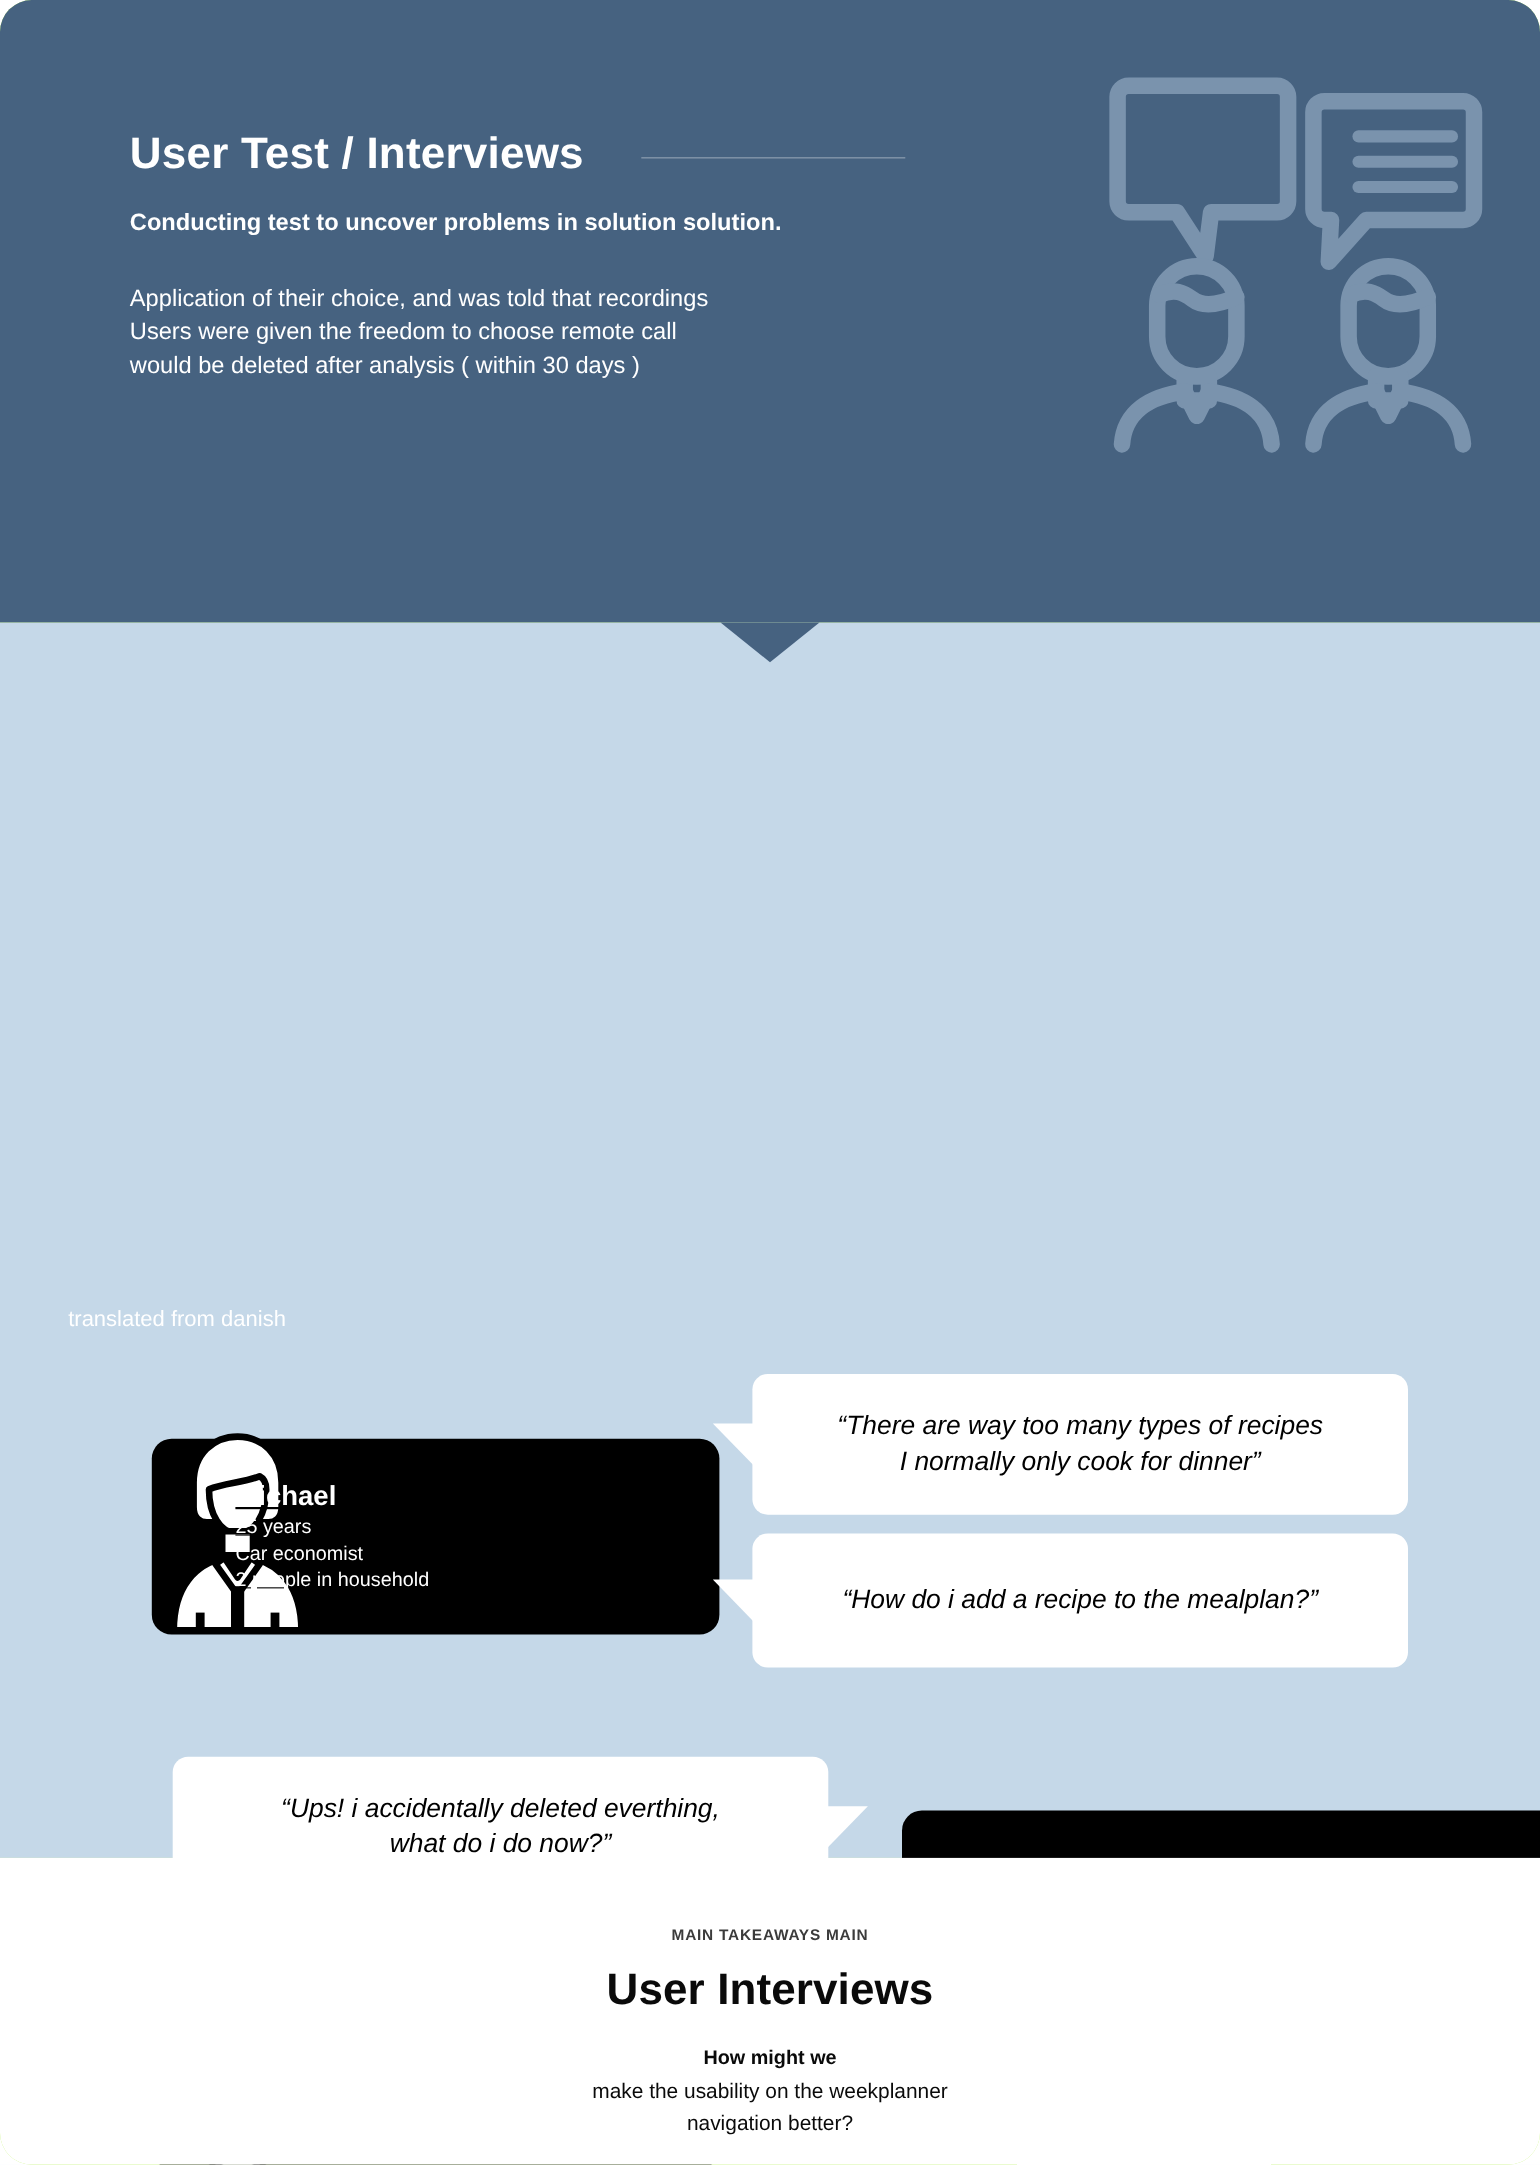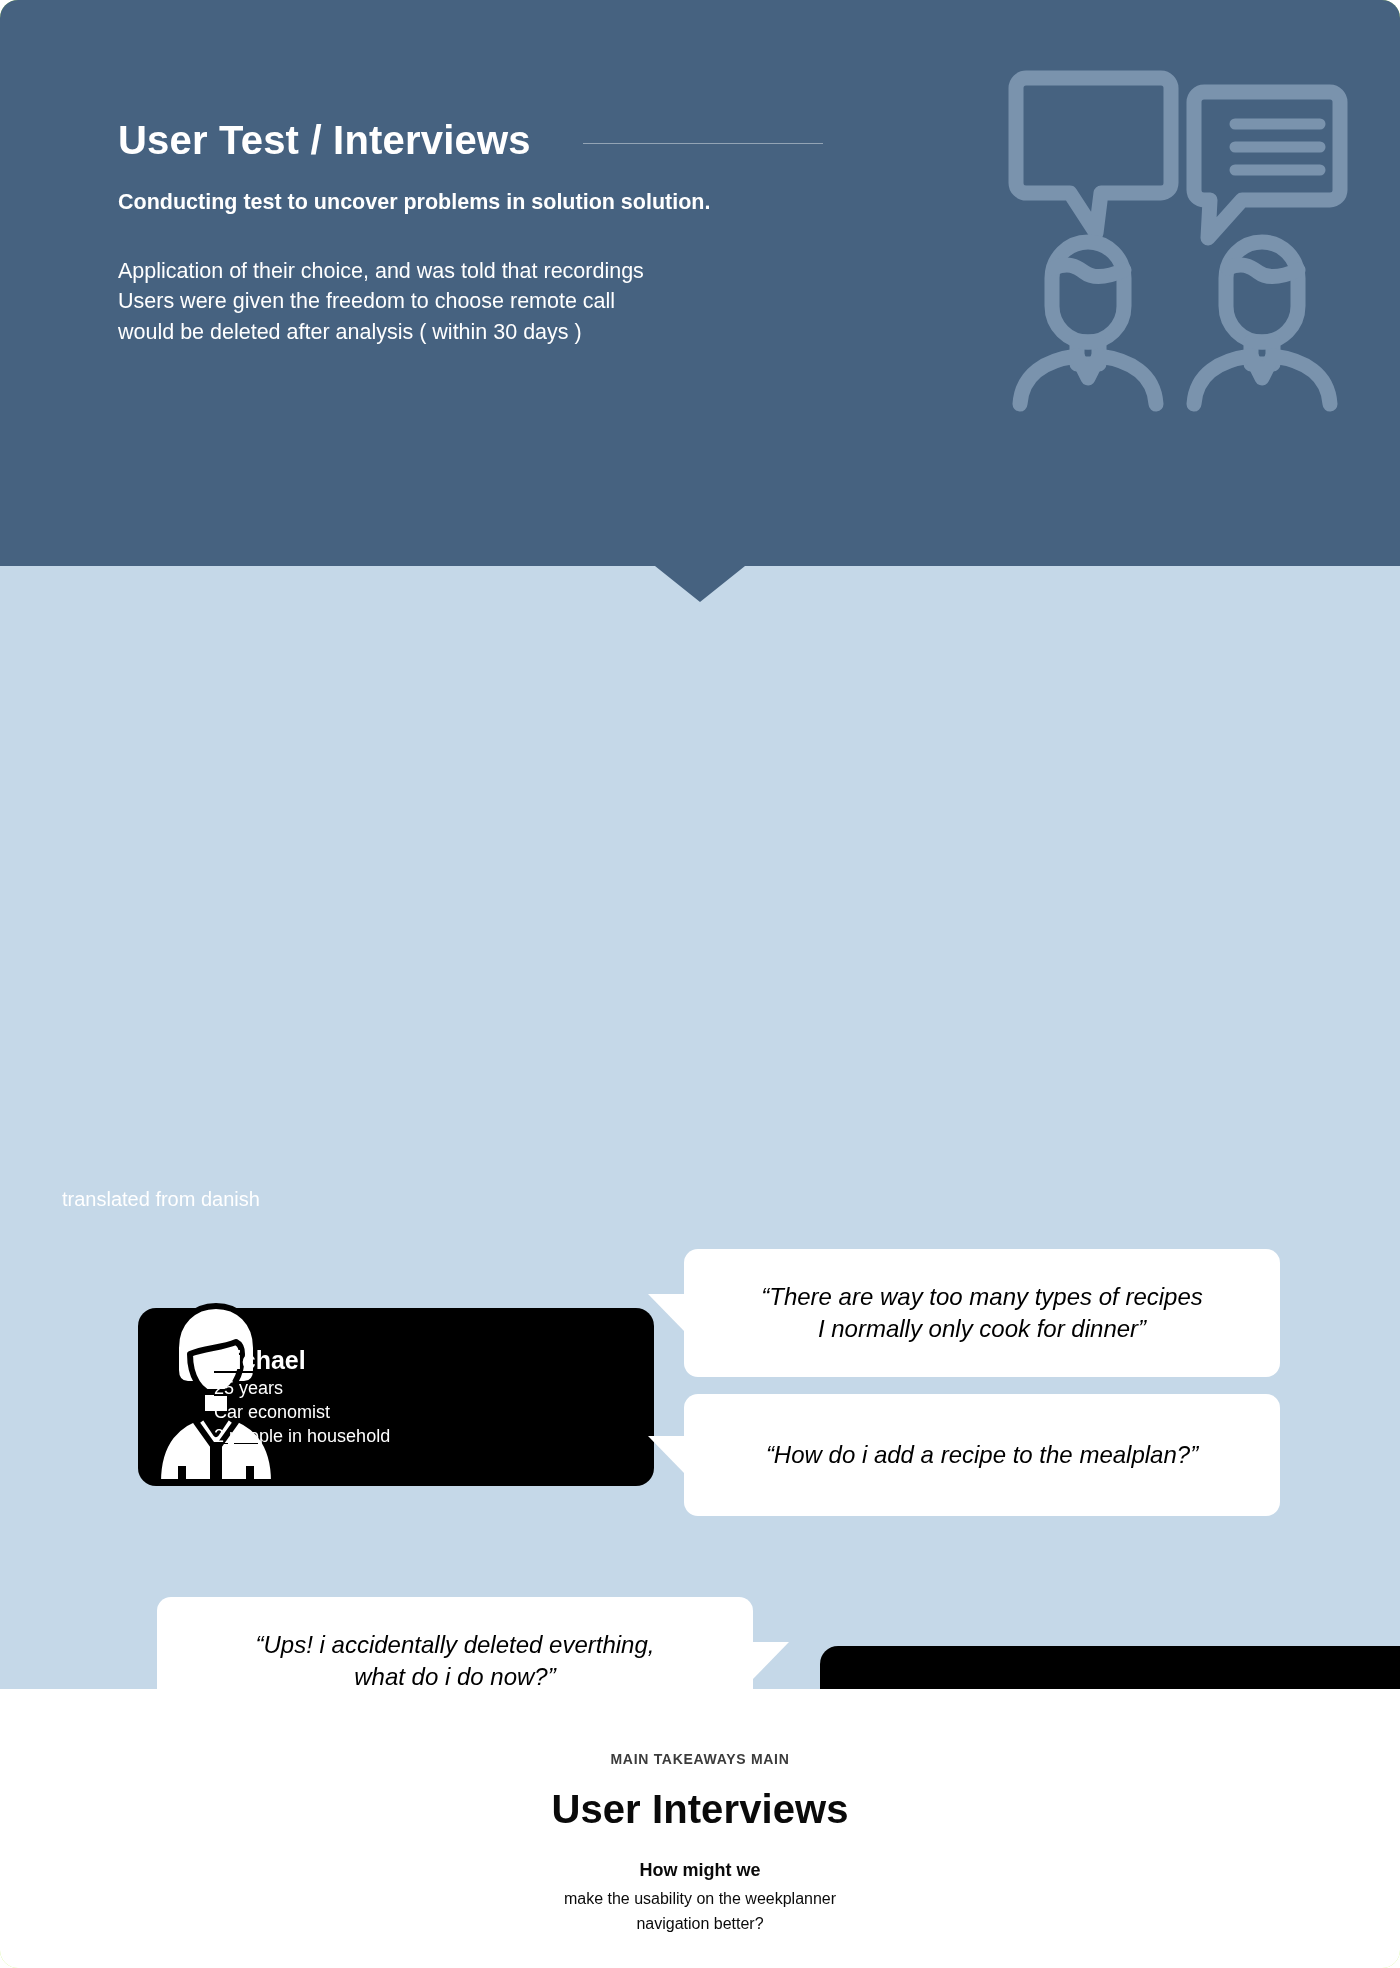--- a/index.html
+++ b/index.html
@@ -8,21 +8,21 @@
     background: #ffffff;
   }
   body {
     font-family: "Liberation Sans", sans-serif;
   }
   .page {
     position: relative;
     width: 1400px;
     height: 1968px;
     margin: 0;
-    border-radius: 18px;
+    border-radius: 29px;
     overflow: hidden;
     background: #bef264;
   }
 
   
   .header {
     position: relative;
     width: 100%;
     height: 566px;
     background: #466280;
@@ -210,21 +210,21 @@
     letter-spacing: 0.1px;
   }
   .footer-hmw {
     margin-top: 28px;
     font-size: 18px;
     font-weight: bold;
     color: #0a0a0a;
   }
   .footer-q {
     margin-top: 6px;
-    font-size: 16px;
+    font-size: 19px;
     font-weight: normal;
     color: #0a0a0a;
     line-height: 1.55;
   }
 </style>
 </head>
 <body>
 
 <div class="page">
 

